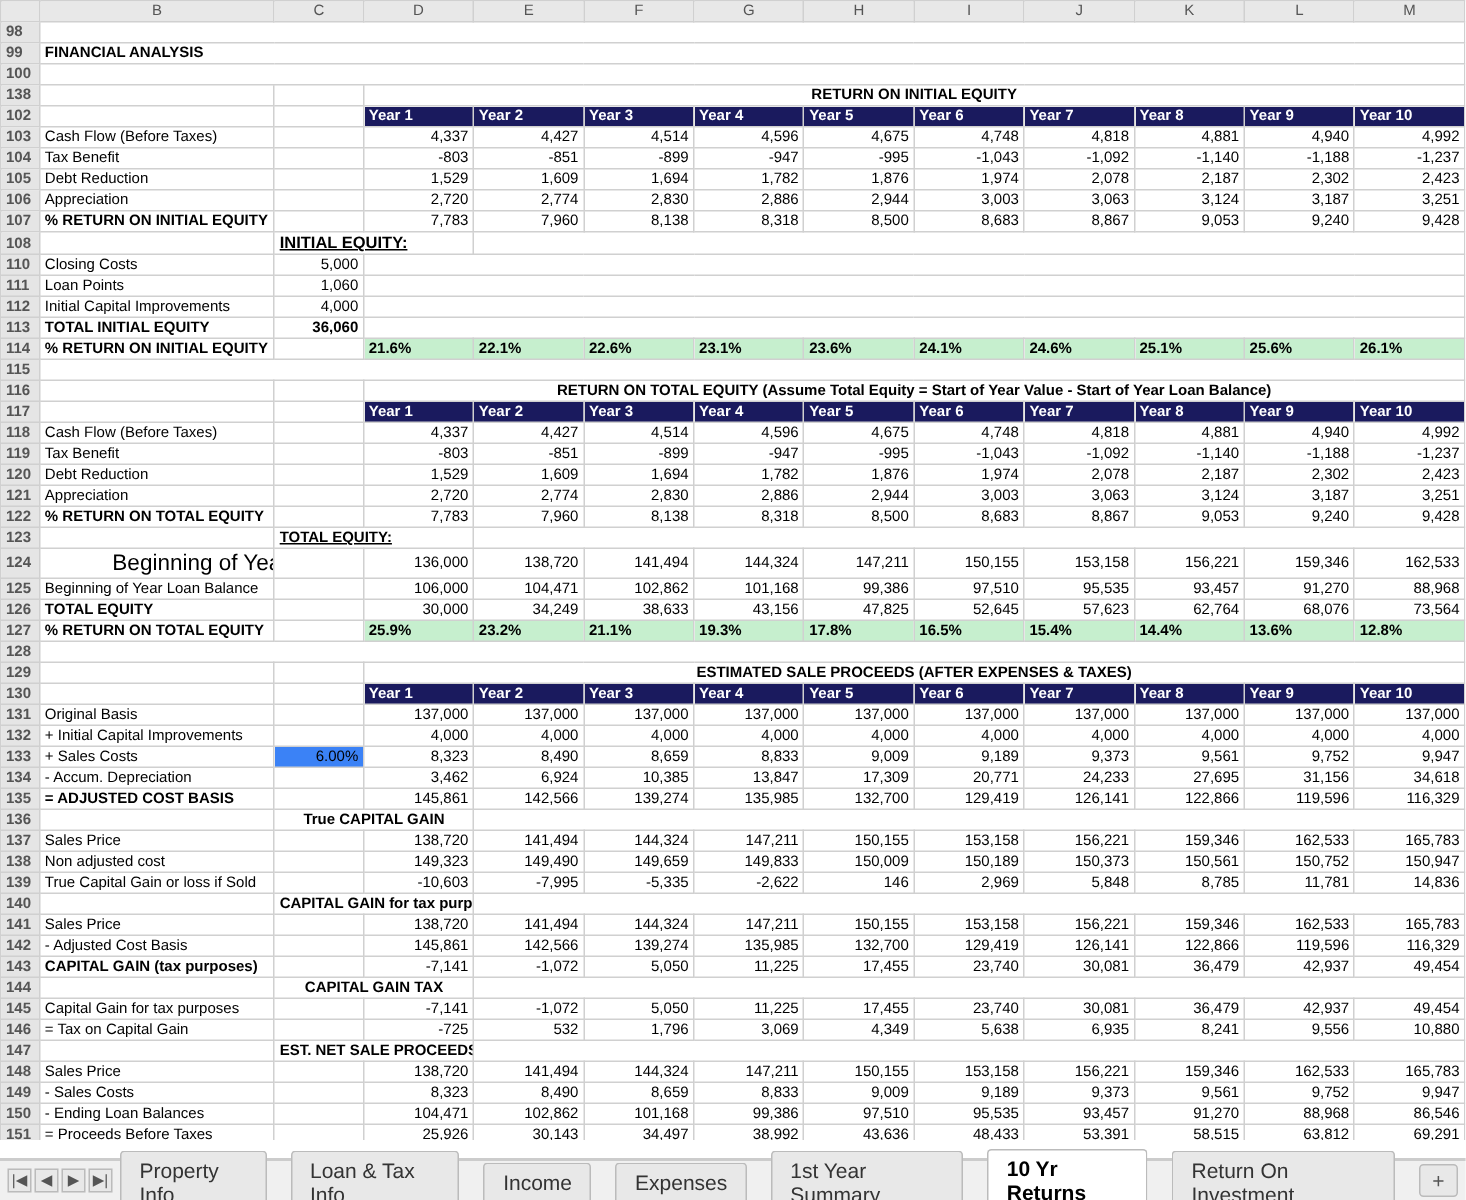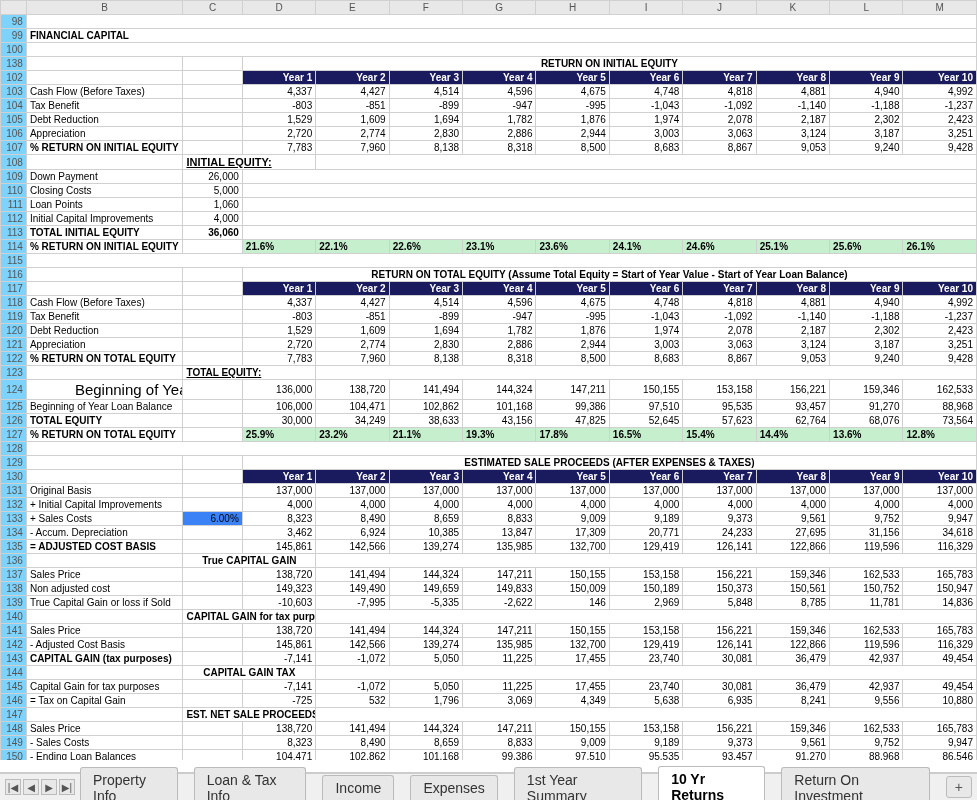--- a/index.html
+++ b/index.html
@@ -19,25 +19,25 @@
     .col-G { width: 68px; }
     .col-H { width: 68px; }
     .col-I { width: 68px; }
     .col-J { width: 68px; }
     .col-K { width: 68px; }
     .col-L { width: 68px; }
     .col-M { width: 68px; }
 
     .header-row td { background: #e8e8e8; text-align: center; color: #555; font-size: 10px; font-weight: normal; border: 1px solid #bbb; }
     
-    .row-label { color: #555; background: #7dd3fc; text-align: right; font-size: 10px; border: 1px solid #bbb; }
+    .row-label { color: #555; background: #e5e5e5; text-align: left; font-size: 10px; border: 1px solid #bbb; font-weight: bold; }
     
     .title-cell { font-size: 14px; font-weight: bold; color: #000; border: none; background: #fff; }
     .section-title { font-weight: bold; color: #000; text-align: center; font-size: 10px; }
-    .year-header { background: #1a1a5e; color: #fff; text-align: right; font-weight: bold; font-size: 10px; border: 1px solid #333; }
+    .year-header { background: #1a1a5e; color: #fff; text-align: left; font-weight: bold; font-size: 10px; border: 1px solid #333; }
     .data-cell { text-align: right; }
     .label-cell { text-align: left; }
     .bold-cell { font-weight: bold; }
     .indent-cell { padding-left: 8px; }
     .pct-row { background: #c6efce; font-weight: bold; }
     .equity-label { font-weight: bold; text-decoration: underline; }
     .sales-pct { background: #3b82f6; text-align: right; }
     .cap-gain-header { font-weight: bold; text-align: center; }
     .empty { background: #fff; border: 1px solid #d0d0d0; }
     
@@ -89,21 +89,21 @@
       <td>M</td>
     </tr>
 
     <tr>
       <td class="row-label">98</td>
       <td colspan="12" class="empty"></td>
     </tr>
 
     <tr>
       <td class="row-label">99</td>
-      <td colspan="12" class="title-cell">FINANCIAL CAPITAL</td>
+      <td colspan="12" class="title-cell">FINANCIAL ANALYSIS</td>
     </tr>
 
     <tr>
       <td class="row-label">100</td>
       <td colspan="12" class="empty"></td>
     </tr>
 
     <tr>
       <td class="row-label">138</td>
       <td class="empty"></td>
@@ -207,26 +207,20 @@
           <td class="data-cell">9,428</td>
     </tr>
 
     <tr>
       <td class="row-label">108</td>
       <td class="empty"></td>
       <td colspan="2" class="equity-label" style="font-weight:bold;text-decoration:underline;font-size:11px;">INITIAL EQUITY:</td>
       <td colspan="9" class="empty"></td>
     </tr>
 
-    <tr>
-      <td class="row-label">109</td>
-      <td class="label-cell indent-cell">Down Payment</td>
-      <td class="data-cell">26,000</td>
-      <td colspan="10" class="empty"></td>
-    </tr>
 
     <tr>
       <td class="row-label">110</td>
       <td class="label-cell indent-cell">Closing Costs</td>
       <td class="data-cell">5,000</td>
       <td colspan="10" class="empty"></td>
     </tr>
 
     <tr>
       <td class="row-label">111</td>

